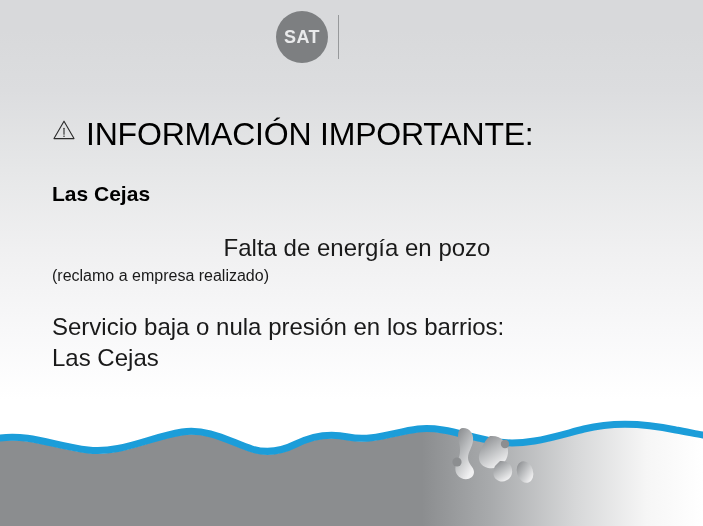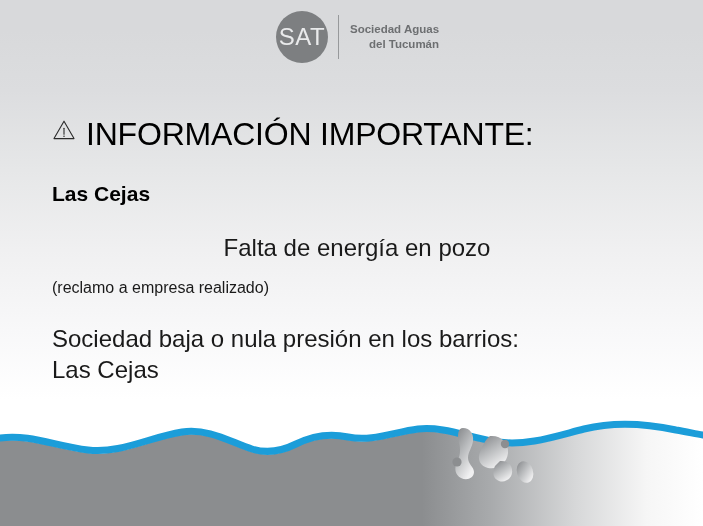--- a/index.html
+++ b/index.html
@@ -42,22 +42,22 @@
     height: 52px;
     border-radius: 50%;
     background: #7d7f81;
     display: flex;
     align-items: center;
     justify-content: center;
   }
   #logo-mark .sat-text {
     color: #e9eaeb;
     font-family: "Liberation Sans", sans-serif;
-    font-weight: normal;
-    font-size: 24px;
+    font-weight: bold;
+    font-size: 18px;
     letter-spacing: 0.5px;
     line-height: 1;
     padding-bottom: 1px;
   }
   #logo-divider {
     width: 1px;
     height: 44px;
     background: #97999b;
     margin-left: 10px;
     margin-right: 11px;
@@ -115,21 +115,21 @@
     color: #1a1a1a;
     line-height: 1.12;
     text-align: center;
   }
   .issue-note {
     font-family: "Liberation Sans", sans-serif;
     font-size: 16px;
     font-weight: normal;
     color: #1a1a1a;
     line-height: 1.2;
-    margin-top: 16px;
+    margin-top: 4px;
     margin-bottom: 26px;
   }
   .issue-block-2 {
     font-family: "Liberation Sans", sans-serif;
     font-size: 24px;
     font-weight: normal;
     color: #1a1a1a;
     line-height: 1.30;
   }
 
@@ -150,44 +150,40 @@
 </head>
 <body>
 
 <div id="slide">
 
   <div id="logo-block">
     <div id="logo-mark">
       <span class="sat-text">SAT</span>
     </div>
     <div id="logo-divider"></div>
-    <div id="logo-words">
-      <div>Sociedad Aguas</div>
-      <div>del Tucumán</div>
-    </div>
   </div>
 
   <div id="content">
 
     <div class="title-row">
       <svg id="warn-icon" viewBox="0 0 24 24">
         <path d="M12 3.2 L22 20.6 L2 20.6 Z" fill="none" stroke="#2b2b2b" stroke-width="1.1" stroke-linejoin="round"></path>
         <line x1="12" y1="10.2" x2="12" y2="16.2" stroke="#2b2b2b" stroke-width="1.1" stroke-linecap="round"></line>
         <circle cx="12" cy="18.3" r="0.75" fill="#2b2b2b"></circle>
       </svg>
       <div class="slide-title">INFORMACIÓN IMPORTANTE:</div>
     </div>
 
     <div class="loc-name">Las Cejas</div>
 
     <div class="issue-main">Falta de energía en pozo</div>
     <div class="issue-note">(reclamo a empresa realizado)</div>
 
     <div class="issue-block-2">
-      <div>Sociedad baja o nula presión en los barrios:</div>
+      <div>Servicio baja o nula presión en los barrios:</div>
       <div>Las Cejas</div>
     </div>
 
   </div>
 
   <div id="wave-wrap">
     <svg id="wave-svg" viewBox="0 0 703 110" preserveAspectRatio="none">
       <defs>
         <linearGradient id="grayFade" x1="0" y1="0" x2="1" y2="0">
           <stop offset="0" stop-color="#8b8d8f" stop-opacity="1"></stop>

